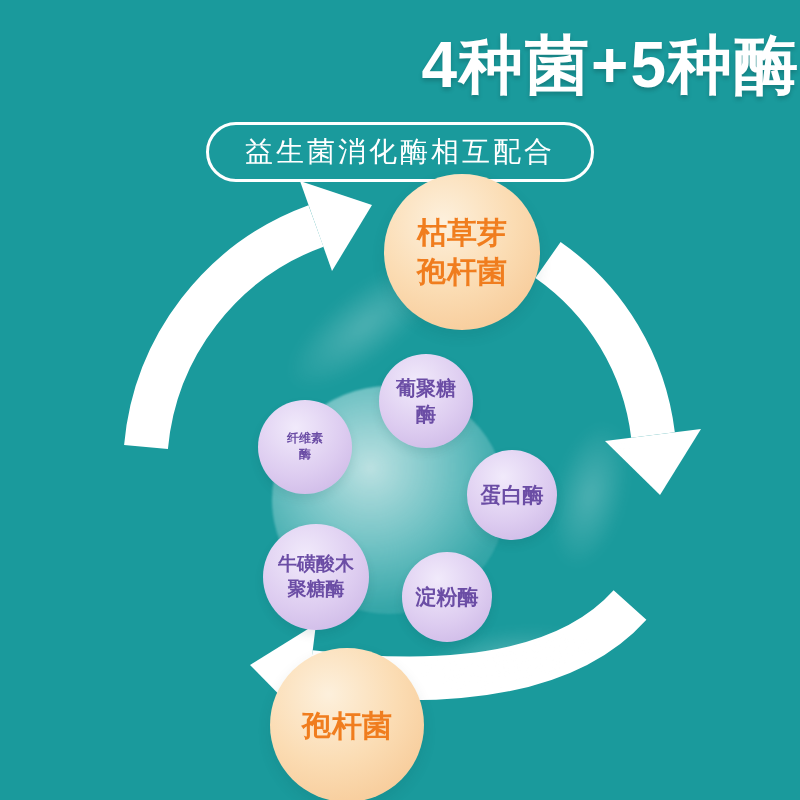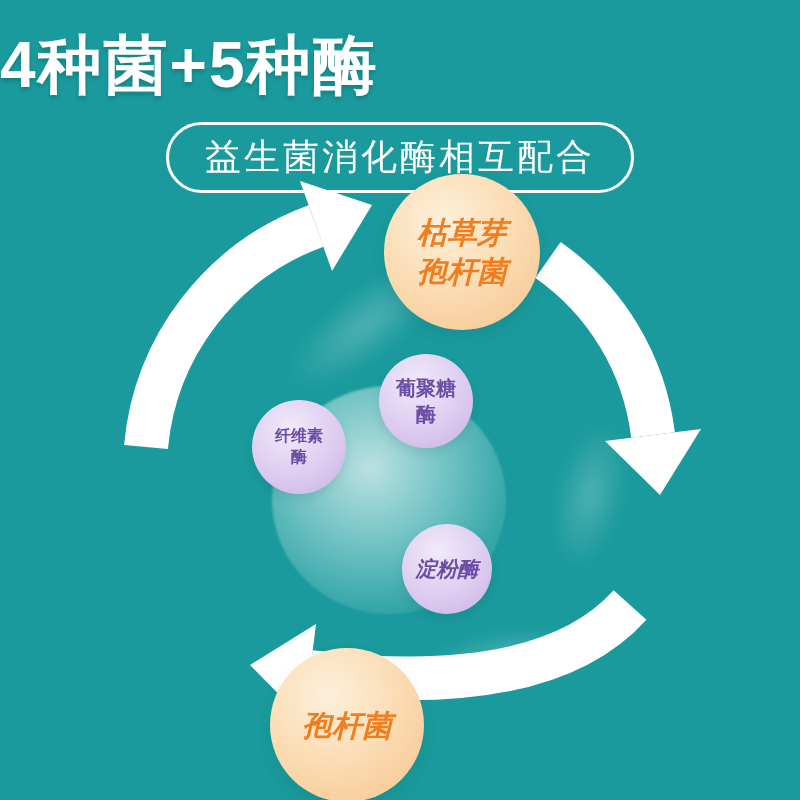--- a/index.html
+++ b/index.html
@@ -3,29 +3,29 @@
 <meta charset="utf-8">
 <style>
   html,body{margin:0;padding:0;}
   body{font-family:"Liberation Sans","DejaVu Sans",sans-serif;}
   .stage{
     position:relative;width:800px;height:800px;overflow:hidden;
     background:var(--bg-color,#1a9a9c);
   }
   .title{
     position:absolute;top:22px;left:0;width:100%;margin:0;
-    text-align:left;font-size:64px;font-weight:900;
+    text-align:right;font-size:64px;font-weight:900;
     color:var(--title-color,#ffffff);
     text-shadow:0 3px 4px rgba(0,0,0,0.18);
     letter-spacing:2px;
   }
   .subtitle{
     position:absolute;top:122px;left:50%;transform:translateX(-50%);
     border:3px solid #ffffff;border-radius:40px;
-    padding:8px 36px;color:#ffffff;font-size:36px;font-weight:500;
+    padding:8px 36px;color:#ffffff;font-size:28px;font-weight:500;
     letter-spacing:3px;white-space:nowrap;
   }
   .arrows{position:absolute;left:0;top:0;z-index:1;}
   .streak{position:absolute;z-index:1;border-radius:50%;
     background:radial-gradient(closest-side,rgba(255,255,255,0.5),rgba(255,255,255,0));
     filter:blur(6px);opacity:0.45;}
   .s1{left:270px;top:290px;width:190px;height:70px;transform:rotate(-38deg);}
   .s2{left:555px;top:420px;width:70px;height:150px;transform:rotate(14deg);}
   .s3{left:420px;top:630px;width:170px;height:56px;transform:rotate(-8deg);}
   .orb{
@@ -35,37 +35,36 @@
   }
   .bubble{
     position:absolute;border-radius:50%;
     display:flex;flex-direction:column;align-items:center;justify-content:center;
     text-align:center;font-weight:bold;z-index:3;
   }
   .bacteria{
     background:radial-gradient(circle at 38% 30%,#fdf0dc 0%,#fbdcb3 48%,#f5c38d 100%);
     color:var(--bacteria-text,#f07d1e);
     box-shadow:0 6px 14px rgba(0,60,60,0.10);
-    font-style:italic;
   }
   .enzyme{
     background:radial-gradient(circle at 40% 30%,#f1eafb 0%,#ddccf0 55%,#c8b2e3 100%);
     color:var(--enzyme-text,#6b4da5);
     box-shadow:0 5px 10px rgba(0,60,60,0.10);
   }
   .bubble span{line-height:1.3;}
   .c1{left:384px;top:174px;width:156px;height:156px;font-size:30px;}
   .c2{left:70px; top:356px;width:160px;height:160px;font-size:34px;}
   .c3{left:571px;top:486px;width:160px;height:160px;font-size:30px;}
   .c4{left:270px;top:648px;width:154px;height:154px;font-size:30px;}
   .e1{left:379px;top:354px;width:94px; height:94px; font-size:20px;font-family:Liberation Serif, serif;}
-  .e2{left:252px;top:400px;width:94px; height:94px; font-size:16px;}
+  .e2{left:258px;top:400px;width:94px; height:94px; font-size:12px;}
   .e3{left:467px;top:450px;width:90px; height:90px; font-size:21px;}
   .e4{left:263px;top:524px;width:106px;height:106px;font-size:19px;}
-  .e5{left:402px;top:524px;width:90px; height:90px; font-size:21px;font-style:italic;}
+  .e5{left:402px;top:552px;width:90px; height:90px; font-size:21px;}
 </style>
 </head>
 <body>
 
 <div class="stage">
 
   <h1 class="title">4种菌+5种酶</h1>
 
   <div class="subtitle">
     <span>益生菌消化酶相互配合</span>
@@ -104,17 +103,24 @@
   </div>
 
   <div class="bubble enzyme e1">
     <span>葡聚糖</span>
     <span>酶</span>
   </div>
   <div class="bubble enzyme e2">
     <span>纤维素</span>
     <span>酶</span>
   </div>
+  <div class="bubble enzyme e3">
+    <span>蛋白酶</span>
+  </div>
+  <div class="bubble enzyme e4">
+    <span>牛磺酸木</span>
+    <span>聚糖酶</span>
+  </div>
   <div class="bubble enzyme e5">
     <span>淀粉酶</span>
   </div>
 
 </div>
 
 </body></html>

